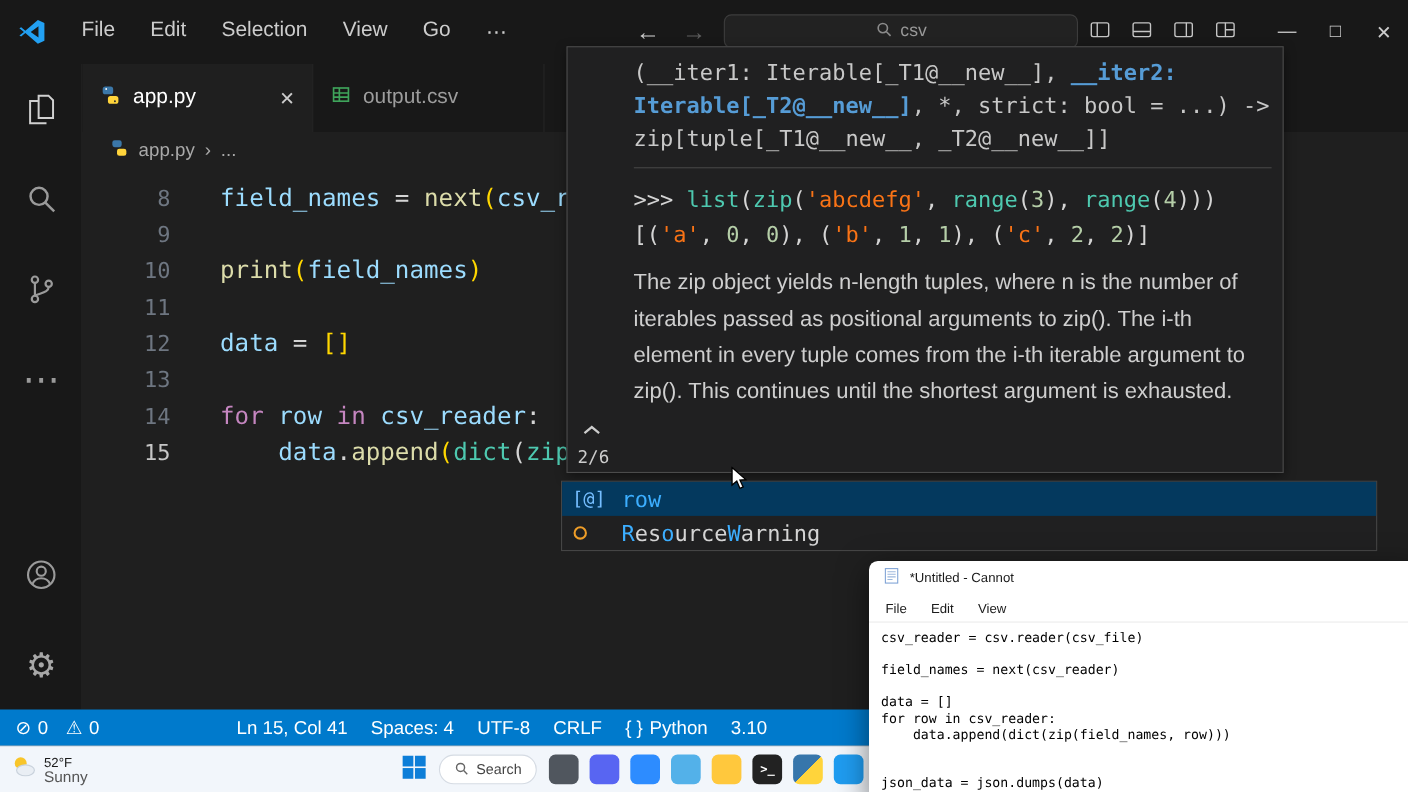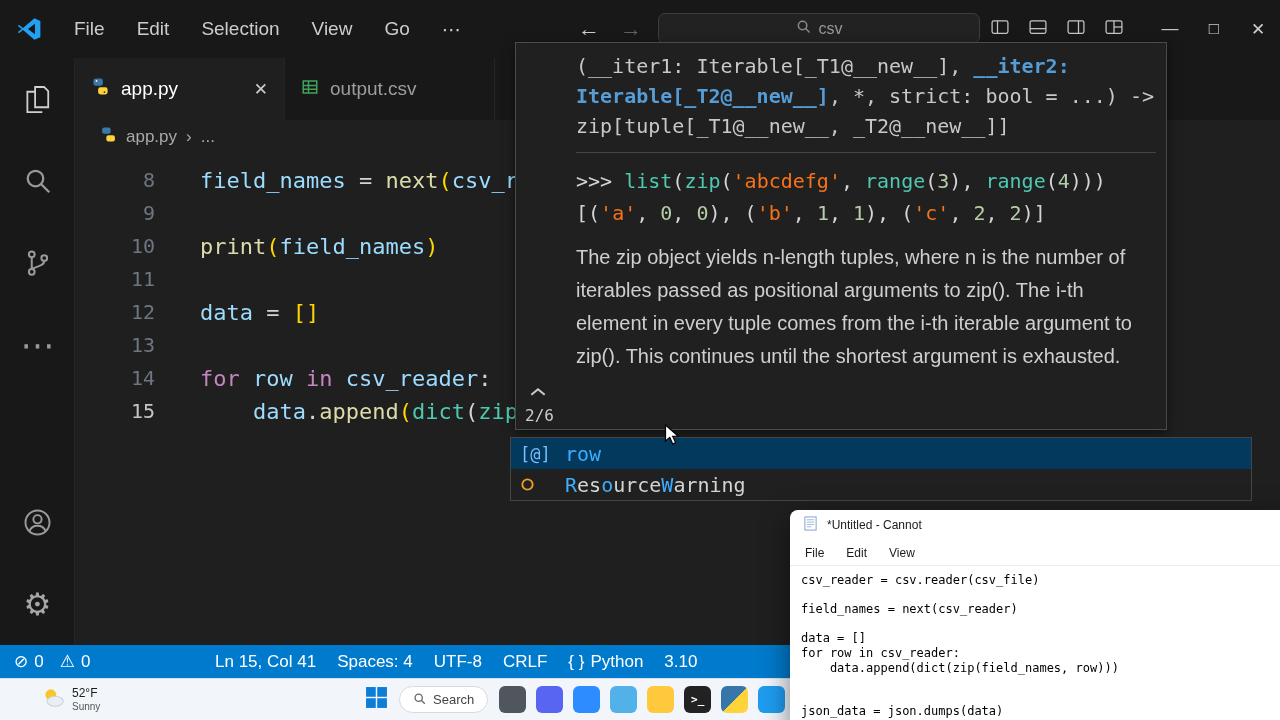--- a/index.html
+++ b/index.html
@@ -62,25 +62,25 @@
   .sg-row.sel { background:#04395e; }
   .sg-label span.hl { color:#3caeff; }
   .sg-icon { width:34px; flex:none; display:flex; align-items:center; }
   .sg-icon.variable { color:#75beff; font-size:17px; }
   
   .statusbar { position:absolute; left:0; top:645px; width:100%; height:33px; background:#007acc; color:#ffffff; display:flex; align-items:center; font-size:17px; z-index:5; }
   .sb-left { display:flex; align-items:center; gap:16px; margin-left:14px; }
   .sb-item { display:flex; align-items:center; gap:6px; }
   .sb-mid { position:absolute; left:215px; display:flex; gap:21px; align-items:center; }
   
-  .taskbar { position:absolute; left:0; top:678px; width:100%; height:42px; background:#f2f6fb; border-top:1px solid #d9dfe7; display:flex; align-items:center; z-index:20;padding-left:32px; }
+  .taskbar { position:absolute; left:0; top:678px; width:100%; height:42px; background:#f2f6fb; border-top:1px solid #d9dfe7; display:flex; align-items:center; z-index:20; }
   .weather { display:flex; align-items:center; gap:6px; margin-left:8px; }
   .weather-text { line-height:13px; }
   .w-temp { font-size:12px; color:#1b1b1b; }
-  .w-cond { font-size:10px; color:#555; }
+  .w-cond { font-size:14px; color:#555; }
   .tb-center { position:absolute; left:365px; display:flex; align-items:center; gap:11px; }
   .search-pill { height:27px; border-radius:14px; background:#ffffff; border:1px solid #d5dbe3; display:flex; align-items:center; gap:7px; padding:0 13px; font-size:13px; color:#444; }
   .tb-app { width:27px; height:27px; border-radius:6px; display:flex; align-items:center; justify-content:center; color:#fff; font-size:11px; font-weight:bold; font-family:"DejaVu Sans Mono",monospace; }
   
   .notepad { position:absolute; left:790px; top:510px; width:500px; height:220px; background:#ffffff; z-index:30; border-radius:8px 0 0 0; box-shadow:0 8px 28px rgba(0,0,0,.5); overflow:hidden; }
   .np-title { height:30px; display:flex; align-items:center; gap:9px; padding:0 13px; font-size:12px; color:#1b1b1b; }
   .np-menu { height:26px; display:flex; align-items:center; padding:0 4px; border-bottom:1px solid #ececec; }
   .np-menu-item { padding:0 11px; font-size:12px; color:#1b1b1b; }
   .np-body { padding:7px 11px; font-family:"DejaVu Sans Mono",monospace; font-size:12px; line-height:14.6px; color:#000; white-space:pre; }
   

